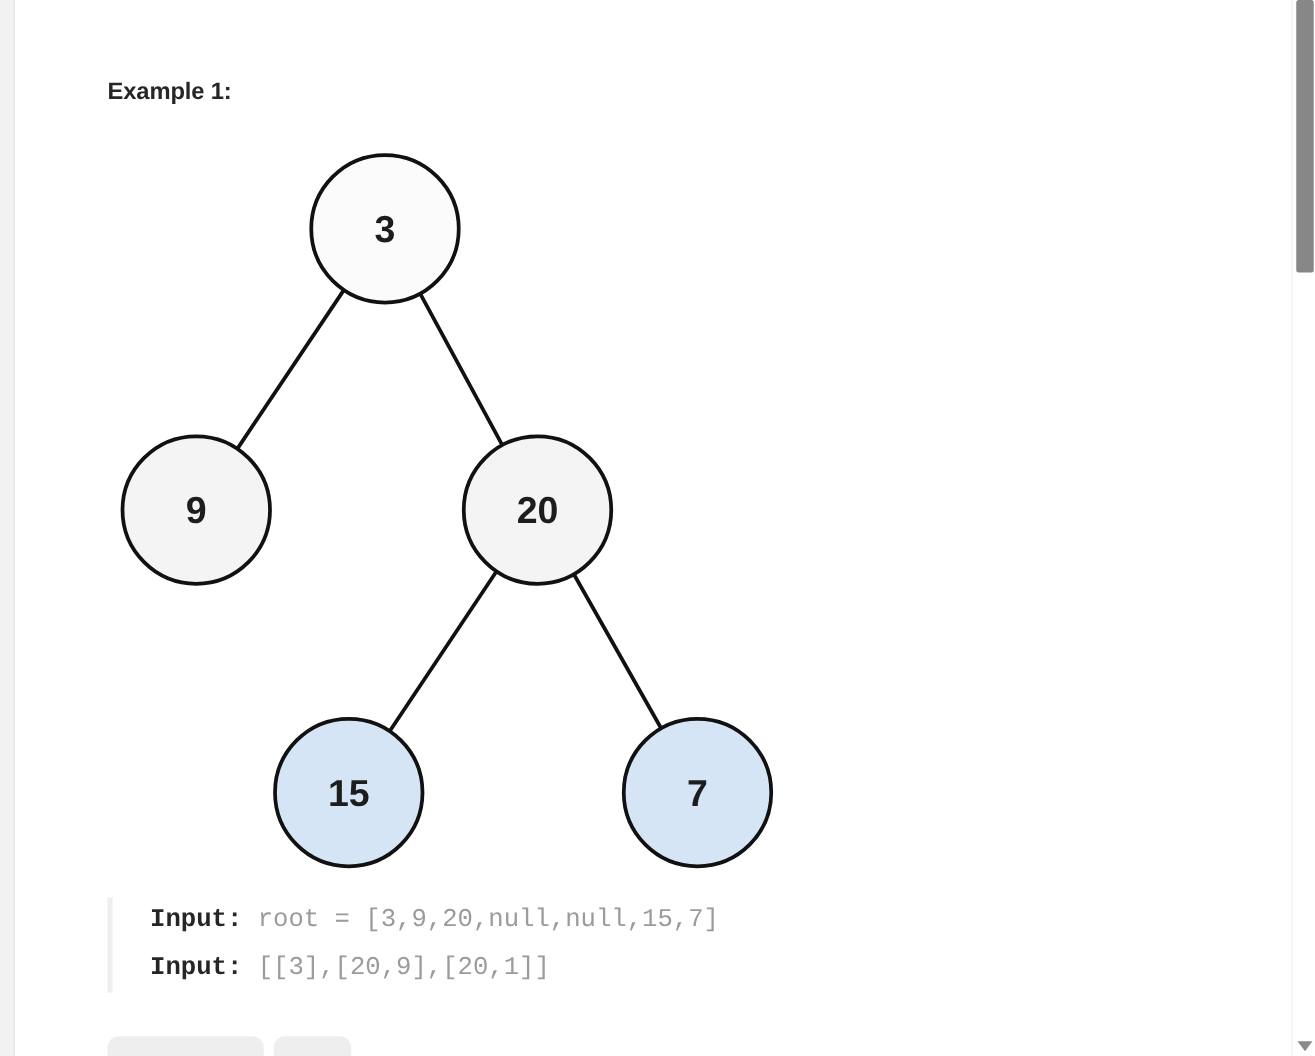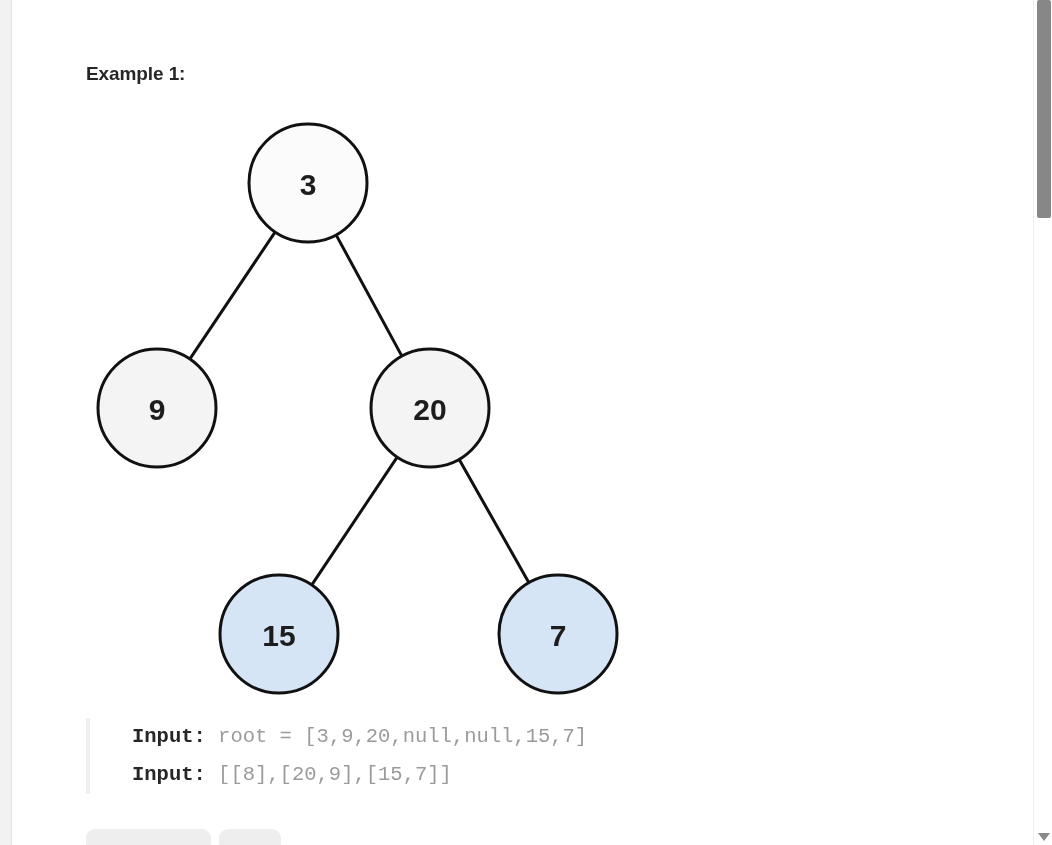--- a/index.html
+++ b/index.html
@@ -74,21 +74,21 @@
     text-anchor: middle;
     dominant-baseline: central;
   }
 
   
   #example-block {
     position: absolute;
     left: 29px;
     top: 718px;
     width: 900px;
-    padding-left: 42px;
+    padding-left: 30px;
     border-left: 4px solid #eeeeee;
     box-sizing: border-box;
   }
   .code-line {
     font-family: "Liberation Mono", monospace;
     font-size: 20.5px;
     line-height: 38px;
     color: #9e9e9e;
     white-space: pre;
   }
@@ -193,21 +193,21 @@
             <g>
               <circle cx="501" cy="534" r="59" fill="#d6e5f5" stroke="#111111" stroke-width="3"></circle>
               <text x="501" y="535" class="node-label" font-size="30" fill="#1d1d1d">7</text>
             </g>
           </g>
       </svg>
     </div>
 
     <div id="example-block">
       <div class="code-line"><span class="code-key">Input:</span><span class="code-val"> root = [3,9,20,null,null,15,7]</span></div>
-      <div class="code-line"><span class="code-key">Input:</span><span class="code-val"> [[8],[20,9],[15,7]]</span></div>
+      <div class="code-line"><span class="code-key">Input:</span><span class="code-val"> [[3],[20,9],[20,1]]</span></div>
     </div>
 
     <div id="bottom-bar">
       <button id="btn-primary" class="ghost-button"></button>
       <button id="btn-secondary" class="ghost-button"></button>
     </div>
 
   </div>
 
   <div id="scrollbar">

